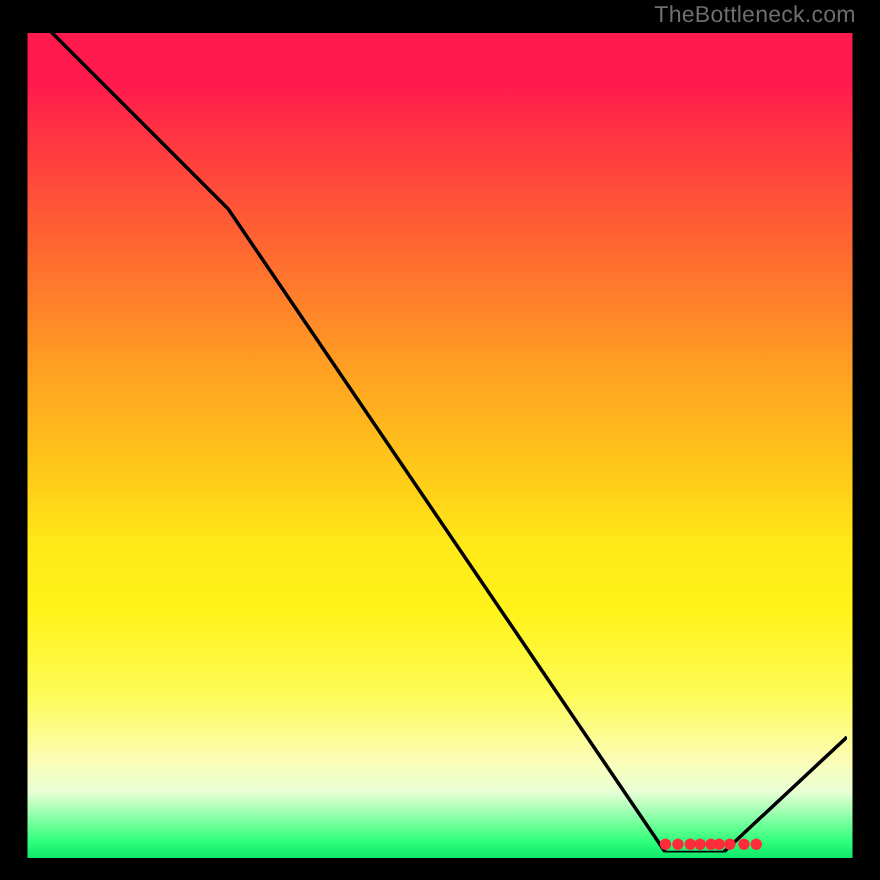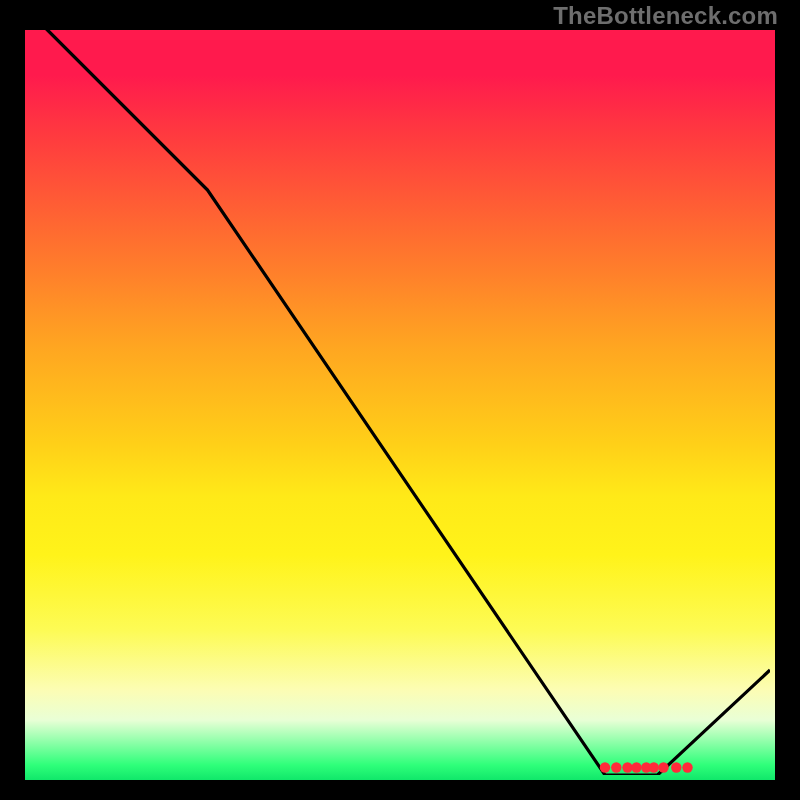--- a/index.html
+++ b/index.html
@@ -48,23 +48,23 @@
     top: 0;
     width: 750px;
     height: 750px;
     pointer-events: none;
   }
   .watermark {
     position: absolute;
     top: 2px;
     right: 22px;
     color: #6e6e6e;
-    font-size: 24px;
+    font-size: 21px;
     letter-spacing: 0.2px;
-    font-weight: 700;
+    font-weight: 400;
   }
 </style>
 </head>
 <body>
 
 <div class="watermark">TheBottleneck.com</div>
 
 <div class="frame">
   <div class="plot-inner"></div>
   <svg class="line-layer" viewBox="0 0 750 750" preserveAspectRatio="none">

